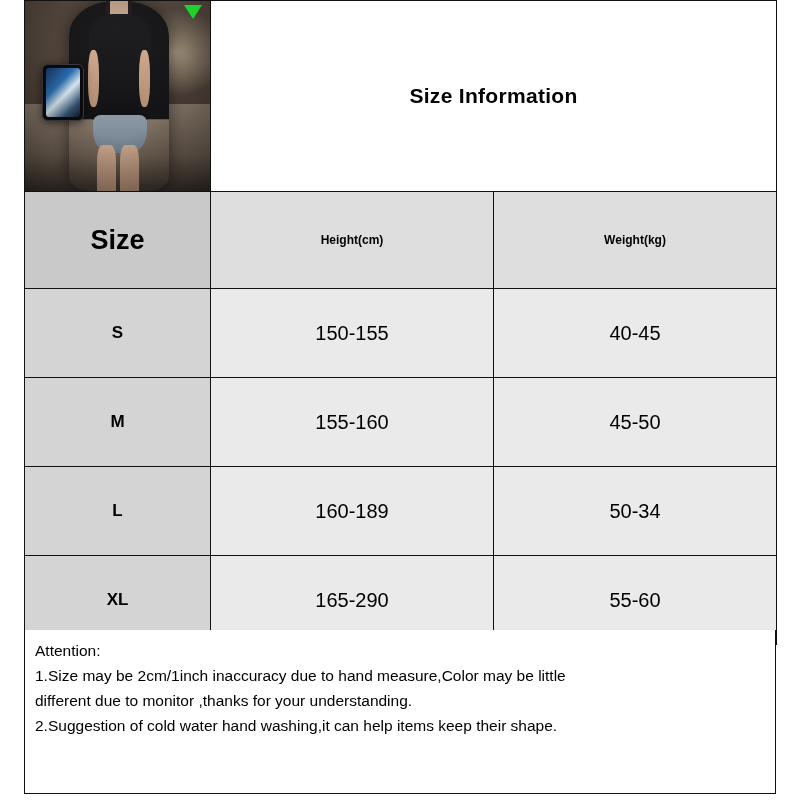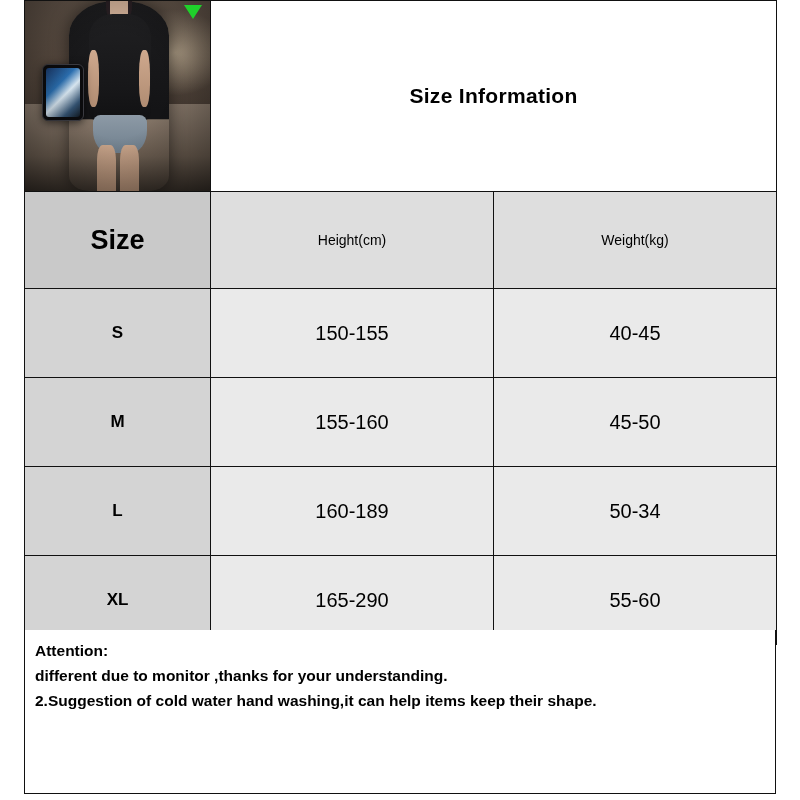--- a/index.html
+++ b/index.html
@@ -59,22 +59,22 @@
 
   .row-head .head-size {
     background: #c9c9c9;
     font-size: 27px;
     font-weight: bold;
     height: 96px;
     margin-top: 24px;
   }
   .row-head .head-col {
     background: #dedede;
-    font-size: 14px;
-    font-weight: normal;
+    font-size: 12px;
+    font-weight: bold;
     height: 96px;
   }
 
   .row-data .data-size {
     background: #d4d4d4;
     font-size: 17px;
     font-weight: bold;
     height: 88px;
   }
   .row-data .data-val {
@@ -216,21 +216,20 @@
     position: absolute;
     left: 24px;
     top: 630px;
     width: 752px;
     height: 164px;
     border: 1px solid #111111;
     border-top: none;
     box-sizing: border-box;
     background: #ffffff;
     padding: 8px 10px 0 10px;
-    font-weight: bold;
   }
   .attention p {
     margin: 0;
     font-size: 15.5px;
     line-height: 1.62;
     color: #000000;
   }
   .attention p.title {
     font-size: 15.5px;
   }
@@ -300,17 +299,18 @@
       <tr class="row-data">
         <td class="data-size">XL</td>
         <td class="data-val">165-290</td>
         <td class="data-val">55-60</td>
       </tr>
     </tbody>
   </table>
 
   <div class="attention">
     <p class="title">Attention:</p>
+    <p>1.Size may be 2cm/1inch inaccuracy due to hand measure,Color may be little</p>
     <p>different due to monitor ,thanks for your understanding.</p>
     <p>2.Suggestion of cold water hand washing,it can help items keep their shape.</p>
   </div>
 
 </div>
 
 </body></html>

